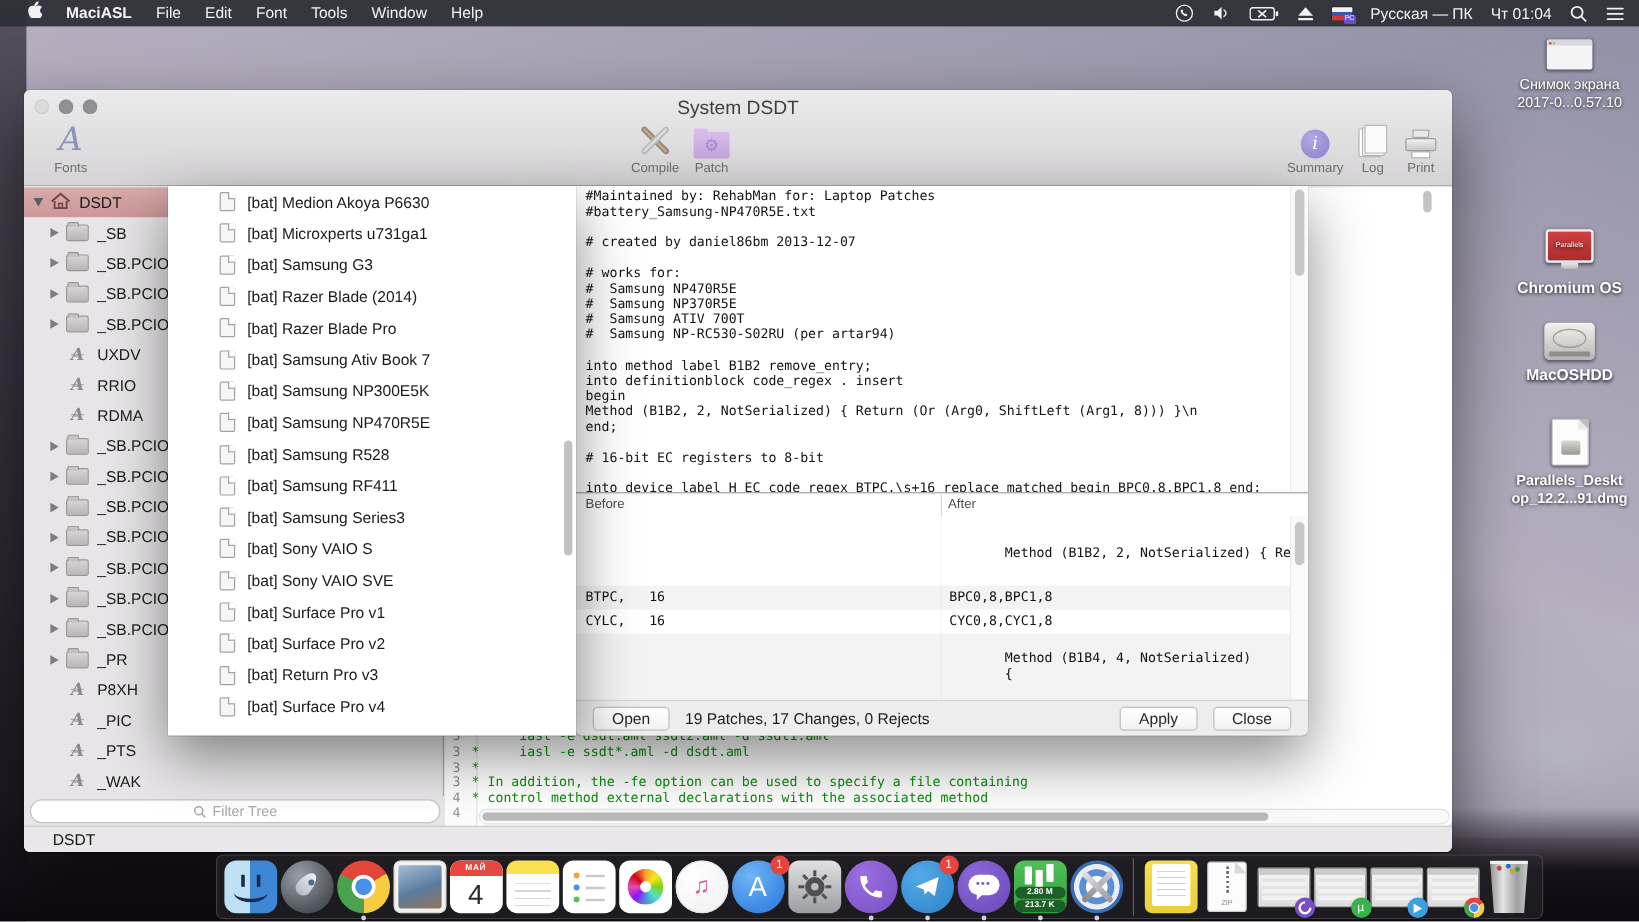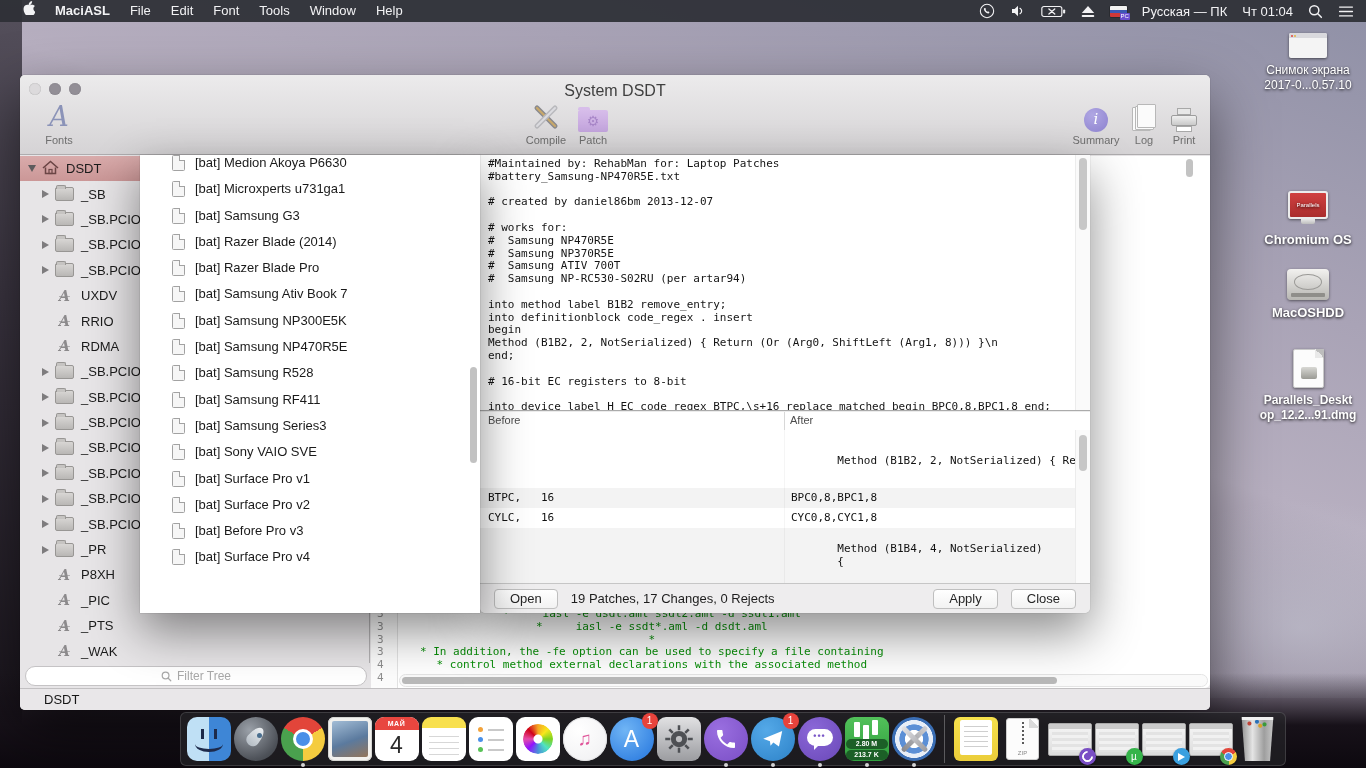--- a/index.html
+++ b/index.html
@@ -117,30 +117,30 @@
     justify-content:center; gap:5px; color:#a9a9a9; font-size:12px; }
   .statusbar { position:absolute; left:0; right:0; bottom:0; height:22px; background:#e9e7e9;
     border-top:1px solid #c2c0c2; border-radius:0 0 5px 5px; display:flex; align-items:center;
     padding-left:24px; font-size:13px; color:#161616; }
 
   
   .editor { position:absolute; top:81px; left:351px; right:0; bottom:22px; background:#fff;
     border-radius:0 0 5px 0; overflow:hidden; }
   .gutter { position:absolute; left:0; top:0; bottom:0; width:27px; background:#fcfcfc; border-right:1px solid #e2e2e2; }
   .gutter pre { position:absolute; top:452px; left:6px; font:11px/12.75px "DejaVu Sans Mono", monospace; color:#8e8e8e; }
-  .code pre { position:absolute; top:452px; left:49px; font:11px/12.75px "DejaVu Sans Mono", monospace; color:#0a8f0a; white-space:pre;text-align:center; }
+  .code pre { position:absolute; top:452px; left:22px; font:11px/12.75px "DejaVu Sans Mono", monospace; color:#0a8f0a; white-space:pre; }
   .hscroll { position:absolute; left:28px; right:2px; top:518px; height:13px; background:#fafafa;
     border:1px solid #e4e4e4; border-radius:7px; }
   .hscroll .thumb { position:absolute; left:2px; top:2px; width:655px; height:7px; background:#b9b9b9; border-radius:4px; }
   .vthumb { position:absolute; right:17px; top:3px; width:7px; height:18px; background:#c3c3c3; border-radius:4px; }
 
   
   .plist { position:absolute; left:140px; top:155px; width:340px; height:458px; background:#fff;
     z-index:30; box-shadow:0 18px 45px rgba(0,0,0,.45), 0 0 1px rgba(0,0,0,.35); overflow:hidden; }
-  .plist-row { height:26.3px; display:flex; padding-left:32px; gap:10px;
+  .plist-row { height:26.3px; display:flex; align-items:center; padding-left:43px; gap:10px;
     font-size:13px; color:#1a1a1a; }
   .doc-ic { width:13px; height:16px; position:relative; background:#f6f6f6; border:1px solid #a2a2a2;
     border-radius:1.5px; flex:0 0 auto; }
   .doc-ic::before { content:''; position:absolute; top:-1px; right:-1px; width:5px; height:5px;
     background:#fff; border-left:1px solid #a2a2a2; border-bottom:1px solid #a2a2a2; }
   .plist .scroll { position:absolute; right:3px; top:212px; width:7px; height:96px; background:#c2c2c2; border-radius:4px; }
 
   
   .sheet { position:absolute; left:480px; top:155px; width:610px; height:458px; z-index:29;
     background:#ececec; border-radius:0 0 5px 5px;
@@ -626,40 +626,44 @@
       <div class="plist-row">
         <span class="doc-ic"></span>
         <span>[bat] Samsung RF411</span>
       </div>
 
       <div class="plist-row">
         <span class="doc-ic"></span>
         <span>[bat] Samsung Series3</span>
       </div>
 
+      <div class="plist-row">
+        <span class="doc-ic"></span>
+        <span>[bat] Sony VAIO S</span>
+      </div>
 
       <div class="plist-row">
         <span class="doc-ic"></span>
         <span>[bat] Sony VAIO SVE</span>
       </div>
 
 
       <div class="plist-row">
         <span class="doc-ic"></span>
         <span>[bat] Surface Pro v1</span>
       </div>
 
       <div class="plist-row">
         <span class="doc-ic"></span>
         <span>[bat] Surface Pro v2</span>
       </div>
 
       <div class="plist-row">
         <span class="doc-ic"></span>
-        <span>[bat] Before Pro v3</span>
+        <span>[bat] Return Pro v3</span>
       </div>
 
       <div class="plist-row">
         <span class="doc-ic"></span>
         <span>[bat] Surface Pro v4</span>
       </div>
 
     <div class="scroll"></div>
   </div>
 

